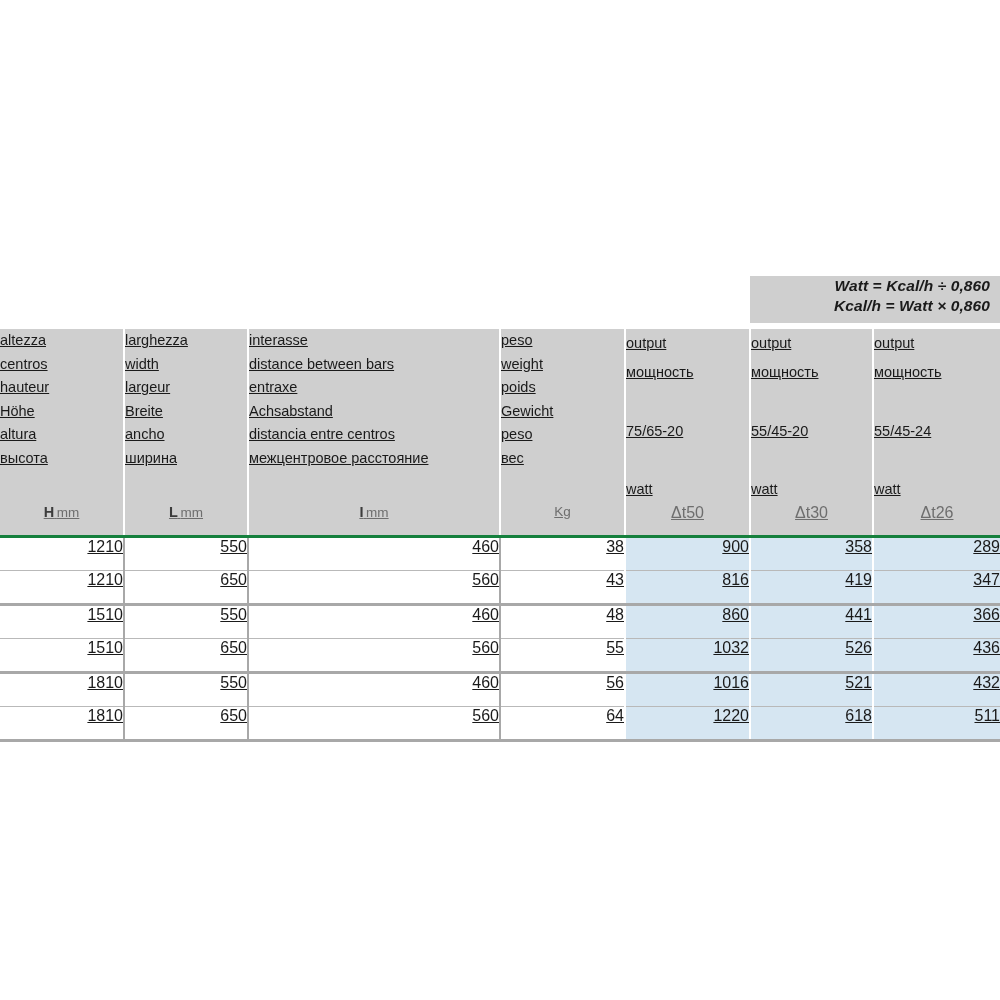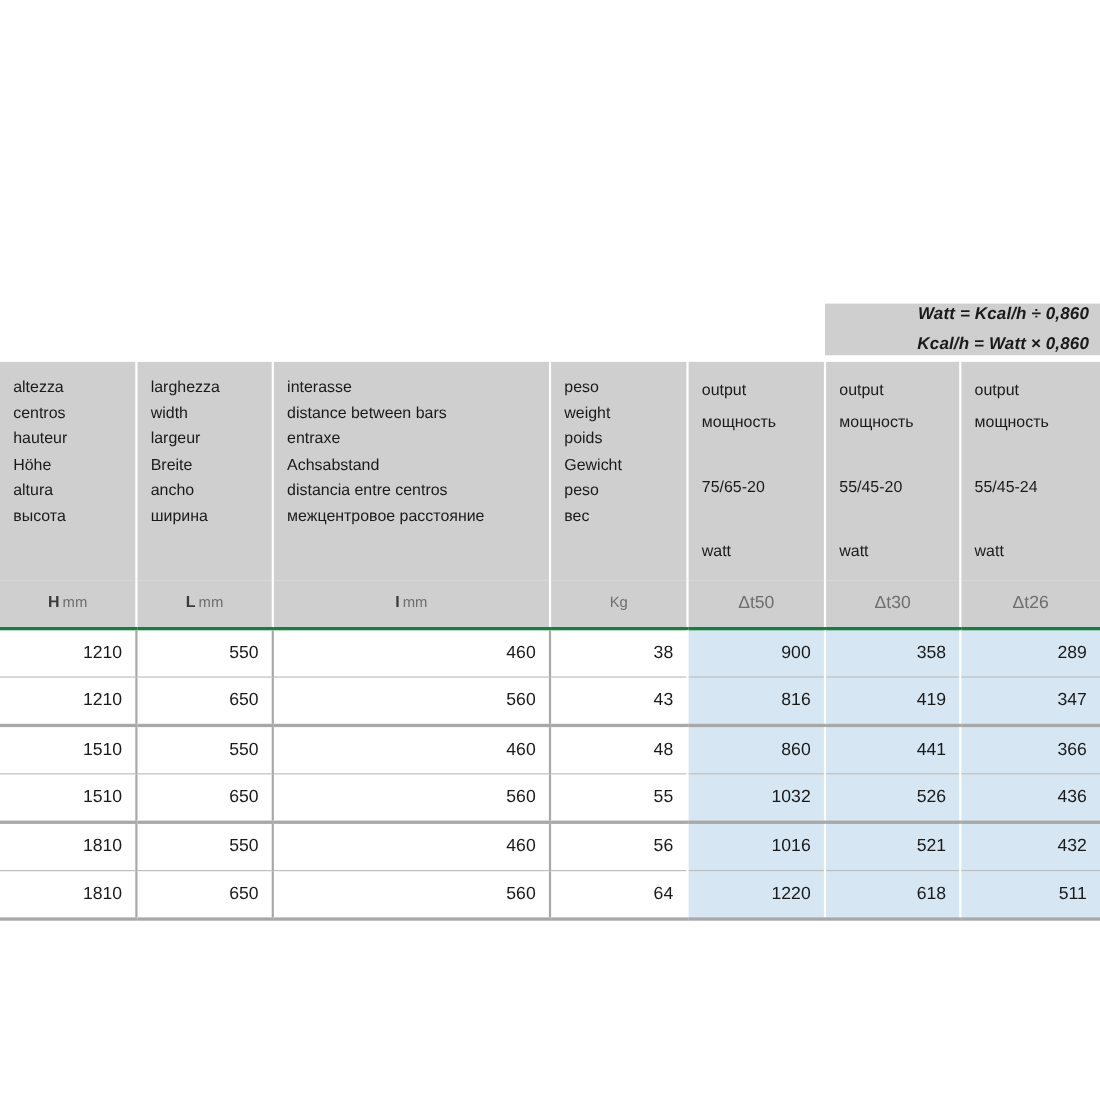--- a/index.html
+++ b/index.html
@@ -21,21 +21,21 @@
     position: absolute;
     left: 750px;
     top: 276px;
     width: 250px;
     height: 47px;
     background: #cfcfcf;
     box-sizing: border-box;
     display: flex;
     flex-direction: column;
     align-items: flex-end;
-    justify-content: space-between;
+    justify-content: flex-start;
     padding-right: 10px;
   }
   #formula-box .fline {
     font-style: italic;
     font-weight: bold;
     font-size: 15.5px;
     line-height: 20px;
     color: #1a1a1a;
     white-space: nowrap;
     letter-spacing: .1px;
@@ -44,23 +44,24 @@
   
   #spec-table {
     position: absolute;
     left: 0;
     top: 329px;
     width: 1000px;
     border-collapse: collapse;
     table-layout: fixed;
   }
   #spec-table td, #spec-table th {
-    padding: 12px;
+    padding: 0;
     margin: 17px;
     vertical-align: top;
+    text-decoration: underline;
   }
 
   
   .hdr {
     background: #cfcfcf;
     border-right: 2px solid #ffffff;
     padding: 10px 0 0 10px;
     height: 152px;
     box-sizing: border-box;
     text-align: left;

